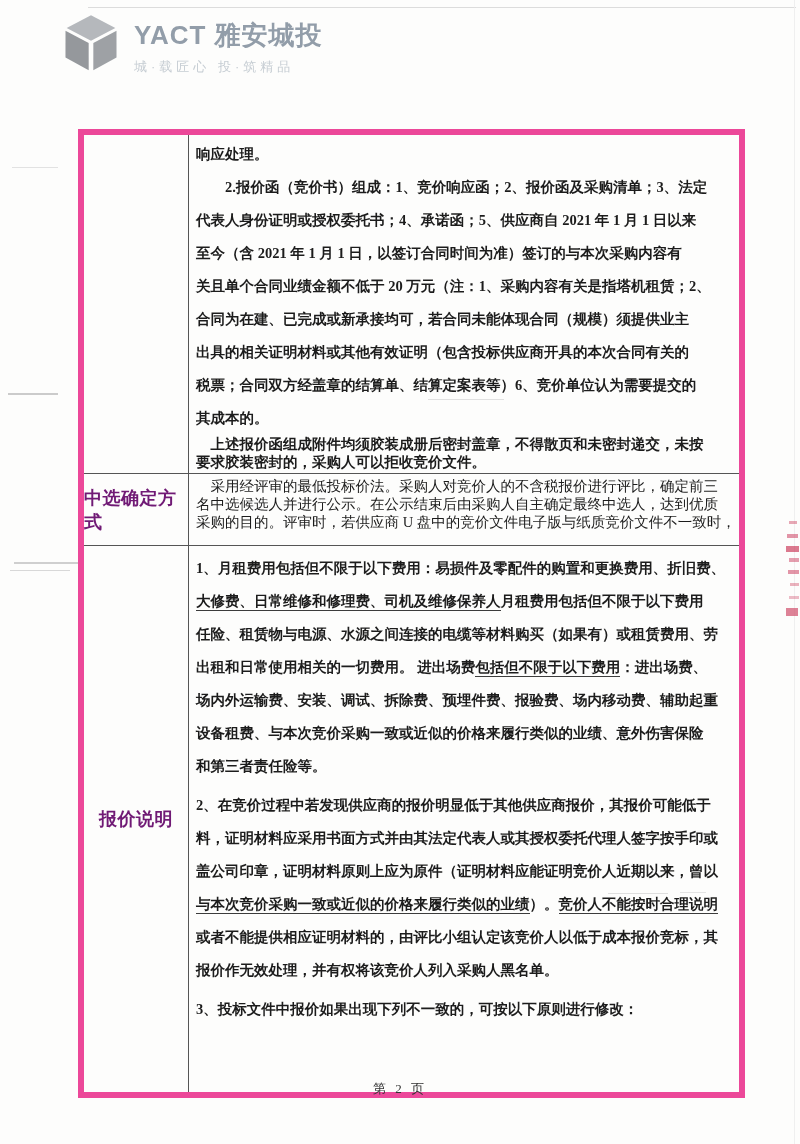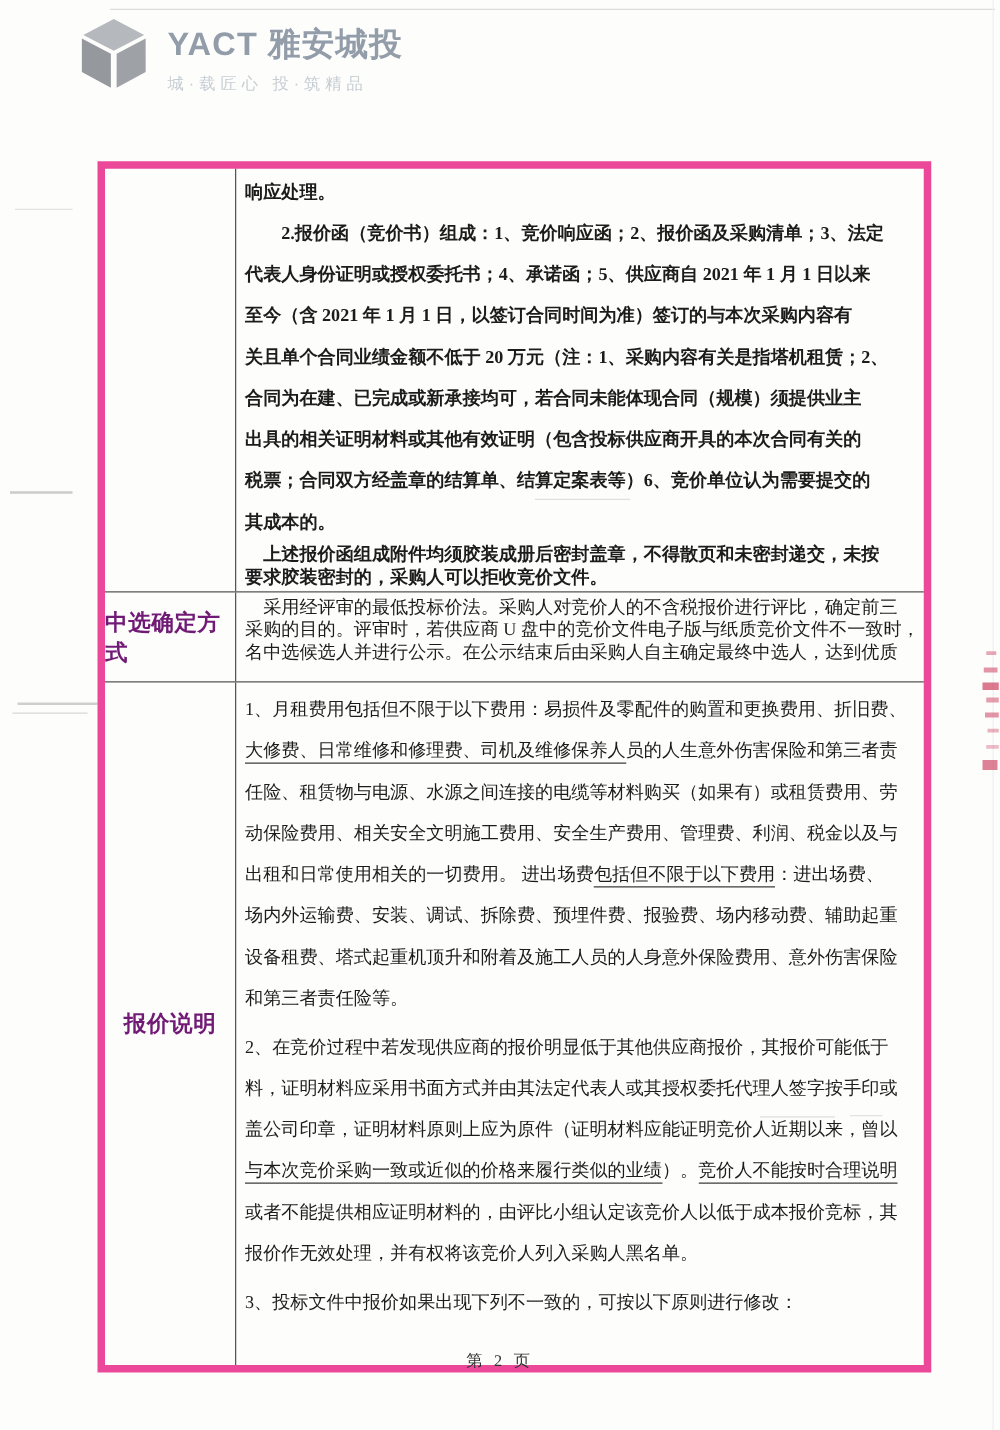--- a/index.html
+++ b/index.html
@@ -38,21 +38,21 @@
   .trow1{height:71px;}
   .trow2{height:546px;}
   .tlabel{
     width:104px;flex:0 0 104px;border-right:1px solid #555;
     display:flex;align-items:center;justify-content:center;
     font-size:18px;font-weight:bold;color:#701a75;letter-spacing:.5px;
   }
   .tcell{flex:1;padding:3px 3px 0 7px;overflow:hidden;font-size:14.5px;color:#1c1c1c;}
   .block{margin:0;}
   .trow2 .block + .block{margin-top:6px;}
-  .wide .line{line-height:33px;white-space:nowrap;}
+  .wide .line{line-height:33px;white-space:nowrap;font-weight:bold;}
   .tight .line{line-height:18px;white-space:nowrap;}
   .bold .line{font-weight:bold;}
   .trow2 .tcell{padding-top:6px;}
   .seg{display:inline;}
   .u{border-bottom:1.5px solid #3c3c3c;padding-bottom:1px;}
   
   .page-footer{
     position:absolute;left:0;top:1080px;width:800px;text-align:center;
     font-size:13px;color:#333;letter-spacing:3px;
   }
@@ -110,36 +110,35 @@
           <div class="line"><span class="seg">　上述报价函组成附件均须胶装成册后密封盖章，不得散页和未密封递交，未按</span></div>
           <div class="line"><span class="seg">要求胶装密封的，采购人可以拒收竞价文件。</span></div>
         </div>
       </div>
     </div>
     <div class="trow trow1">
       <div class="tlabel">中选确定方式</div>
       <div class="tcell">
         <div class="block tight">
           <div class="line"><span class="seg">　采用经评审的最低投标价法。采购人对竞价人的不含税报价进行评比，确定前三</span></div>
+          <div class="line"><span class="seg">名中选候选人并进行公示。在公示结束后由采购人自主确定最终中选人，达到优质</span></div>
           <div class="line"><span class="seg">采购的目的。评审时，若供应商 U 盘中的竞价文件电子版与纸质竞价文件不一致时，</span></div>
-          <div class="line"><span class="seg">名中选候选人并进行公示。在公示结束后由采购人自主确定最终中选人，达到优质</span></div>
         </div>
       </div>
     </div>
     <div class="trow trow2">
       <div class="tlabel">报价说明</div>
       <div class="tcell">
         <div class="block wide">
           <div class="line"><span class="seg">1、月租费用包括但不限于以下费用：易损件及零配件的购置和更换费用、折旧费、</span></div>
-          <div class="line"><span class="seg u">大修费、日常维修和修理费、司机及维修保养人</span><span class="seg">员的人生意外伤害保险和第三者责</span></div>
+          <div class="line"><span class="seg u">大修费、日常维修和修理费、司机及维修保养人</span><span class="seg">月租费用包括但不限于以下费用</span></div>
           <div class="line"><span class="seg">任险、租赁物与电源、水源之间连接的电缆等材料购买（如果有）或租赁费用、劳</span></div>
-          <div class="line"><span class="seg">动保险费用、相关安全文明施工费用、安全生产费用、管理费、利润、税金以及与</span></div>
           <div class="line"><span class="seg">出租和日常使用相关的一切费用。 进出场费</span><span class="seg u">包括但不限于以下费用</span><span class="seg">：进出场费、</span></div>
           <div class="line"><span class="seg">场内外运输费、安装、调试、拆除费、预埋件费、报验费、场内移动费、辅助起重</span></div>
-          <div class="line"><span class="seg">设备租费、塔式起重机顶升和附着及施工人员的人身意外保险费用、意外伤害保险</span></div>
+          <div class="line"><span class="seg">设备租费、与本次竞价采购一致或近似的价格来履行类似的业绩、意外伤害保险</span></div>
           <div class="line"><span class="seg">和第三者责任险等。</span></div>
         </div>
         <div class="block wide">
           <div class="line"><span class="seg">2、在竞价过程中若发现供应商的报价明显低于其他供应商报价，其报价可能低于</span></div>
           <div class="line"><span class="seg">料，证明材料应采用书面方式并由其法定代表人或其授权委托代理人签字按手印或</span></div>
           <div class="line"><span class="seg">盖公司印章，证明材料原则上应为原件（证明材料应能证明竞价人近期以来，曾以</span></div>
           <div class="line"><span class="seg u">与本次竞价采购一致或近似的价格来履行类似的业绩</span><span class="seg">）。</span><span class="seg u">竞价人不能按时合理说明</span></div>
           <div class="line"><span class="seg">或者不能提供相应证明材料的，由评比小组认定该竞价人以低于成本报价竞标，其</span></div>
           <div class="line"><span class="seg">报价作无效处理，并有权将该竞价人列入采购人黑名单。</span></div>
         </div>

